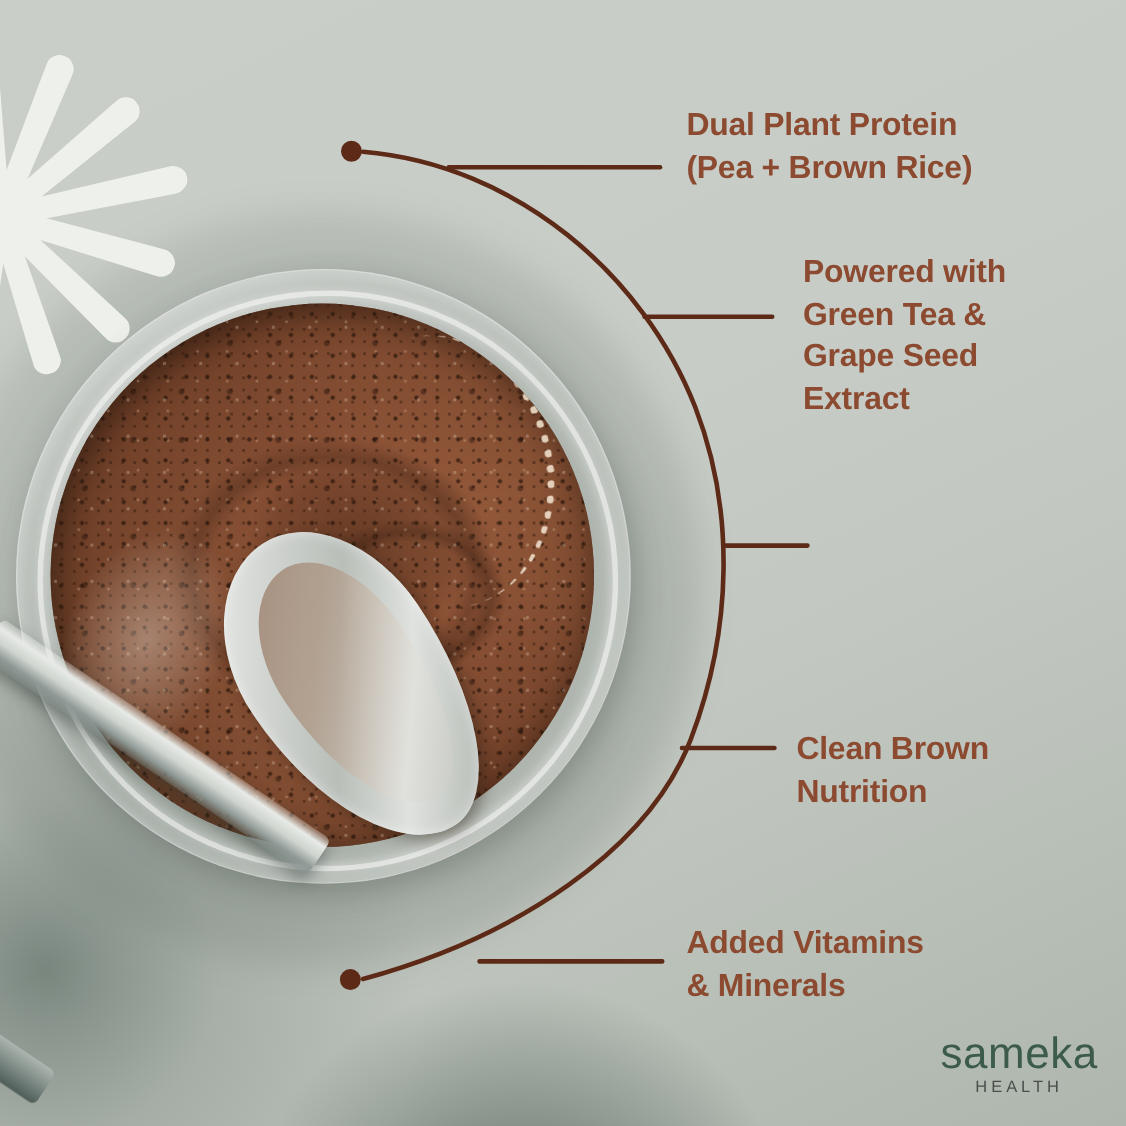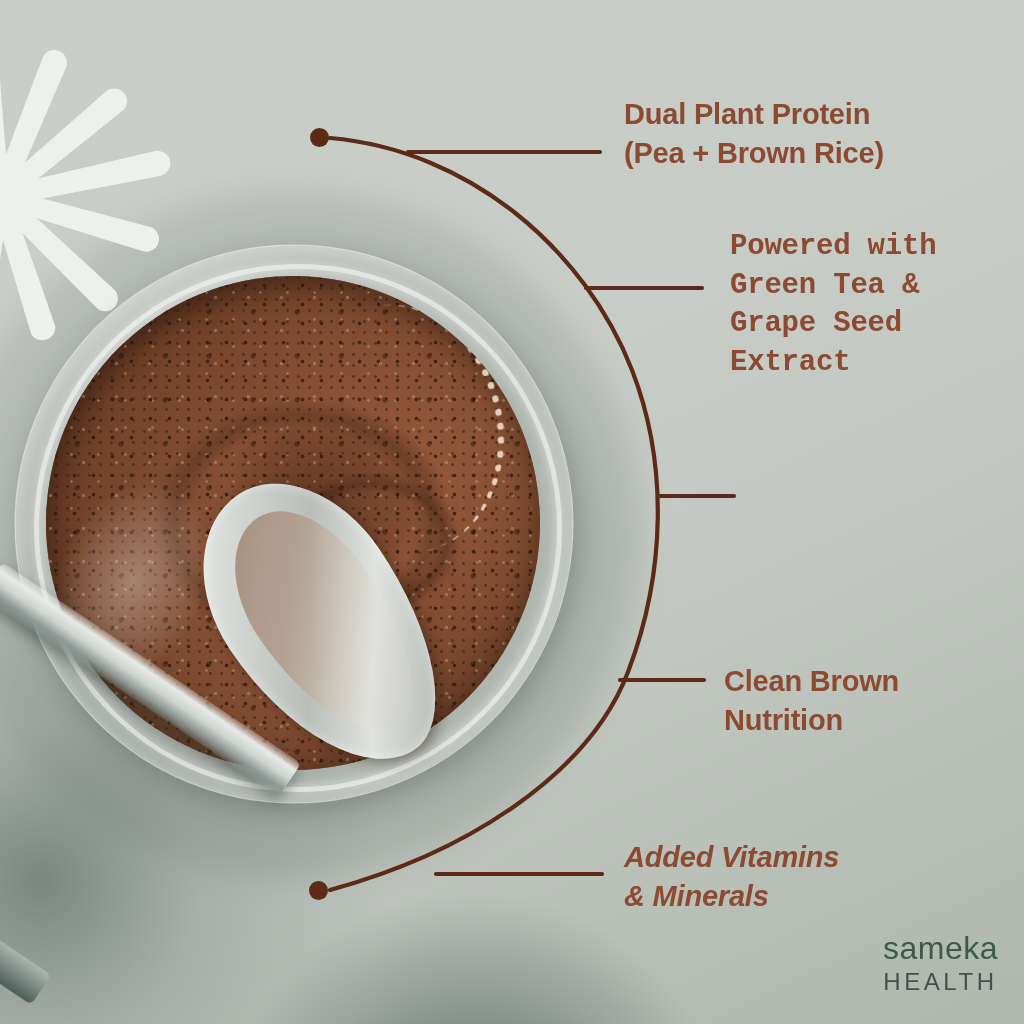--- a/index.html
+++ b/index.html
@@ -165,30 +165,30 @@
     font-size:29px;
     line-height:1.33;
     letter-spacing:-.2px;
     white-space:pre-line;
   }
 
   
   .logo{position:absolute; right:26px; bottom:24px; text-align:center;}
   .logo-word{
     display:block;
-    font-size:32px;
+    font-size:40px;
     color:#3c5c49;
     letter-spacing:.5px;
     line-height:1;
     font-weight:400;
     margin-top:16px;
   }
   .logo-sub{
     display:block;
-    font-size:24px;
+    font-size:15px;
     color:#4a4f4c;
     letter-spacing:3.6px;
     line-height:1.5;
     font-weight:400;
   }
 </style>
 </head>
 <body>
 
 <div id="canvas">
@@ -238,30 +238,30 @@
     <line x1="660" y1="496" x2="734" y2="496" stroke="#5c2a16" stroke-width="4.2" stroke-linecap="round"></line>
     <line x1="620" y1="680" x2="704" y2="680" stroke="#5c2a16" stroke-width="4.2" stroke-linecap="round"></line>
     <line x1="436" y1="874" x2="602" y2="874" stroke="#5c2a16" stroke-width="4.2" stroke-linecap="round"></line>
   </svg>
   <div class="dot" style="left:310px; top:128px;"></div>
   <div class="dot" style="left:309px; top:881px;"></div>
 
   <div class="label" style="left:624px; top:95px; width:330px;">Dual Plant Protein
 (Pea + Brown Rice)</div>
 
-  <div class="label" style="left:730px; top:228px; width:240px;font-family:Liberation Mono, monospace;">Powered with
+  <div class="label" style="left:730px; top:228px; width:240px;">Powered with
 Green Tea &amp;
 Grape Seed
 Extract</div>
 
 
   <div class="label" style="left:724px; top:662px; width:240px;">Clean Brown
 Nutrition</div>
 
-  <div class="label" style="left:624px; top:838px; width:300px;font-style:italic;">Added Vitamins
+  <div class="label" style="left:624px; top:838px; width:300px;">Added Vitamins
 &amp; Minerals</div>
 
   <div class="logo">
     <span class="logo-word">sameka</span>
     <span class="logo-sub">HEALTH</span>
   </div>
 
 </div>
 
 </body></html>

